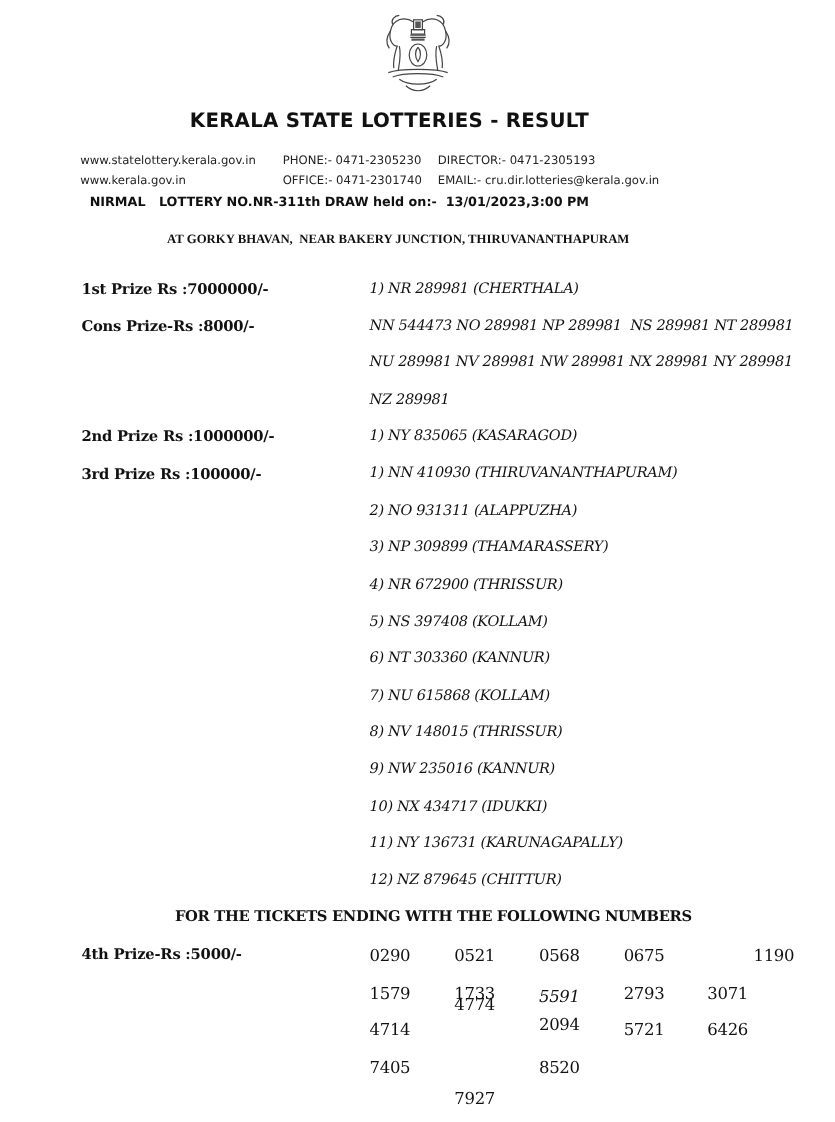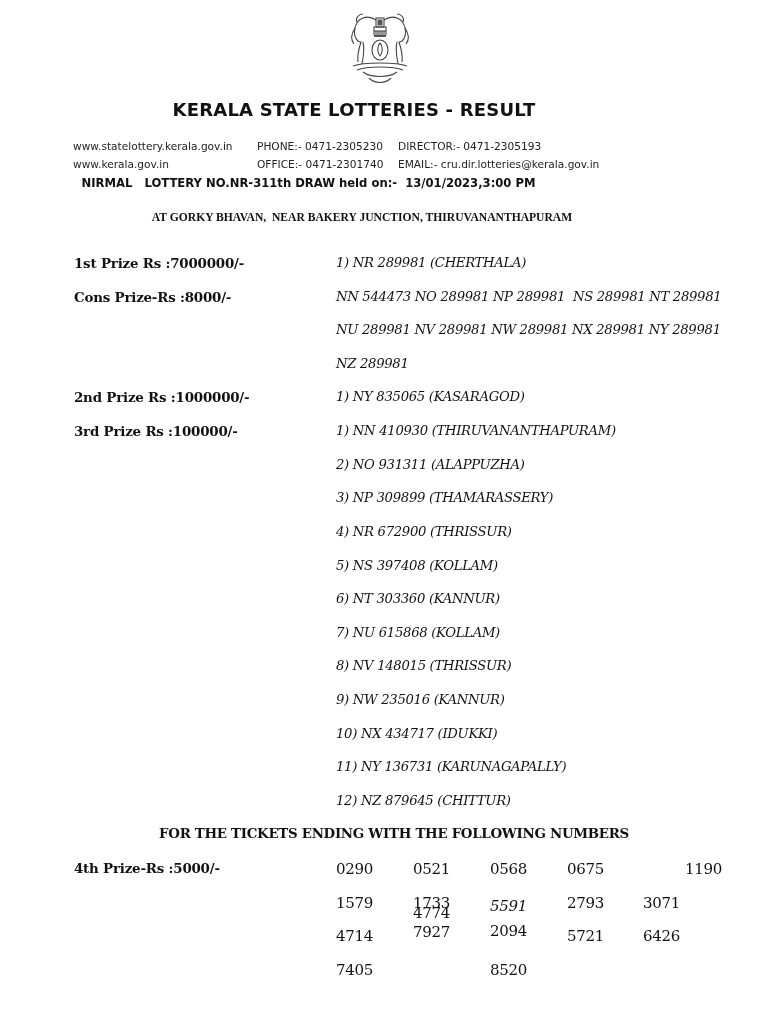--- a/index.html
+++ b/index.html
@@ -186,14 +186,14 @@
 <div class="num" style="left:567px; top:894px;">2793</div>
 <div class="num" style="left:643px; top:894px;">3071</div>
 
 <div class="num" style="left:336px; top:927px;">4714</div>
 <div class="num" style="left:413px; top:904px;">4774</div>
 <div class="num" style="left:490px; top:897px;font-style:italic;">5591</div>
 <div class="num" style="left:567px; top:927px;">5721</div>
 <div class="num" style="left:643px; top:927px;">6426</div>
 
 <div class="num" style="left:336px; top:961px;">7405</div>
-<div class="num" style="left:413px; top:923px;">7927</div>
+<div class="num" style="left:413px; top:990px;">7927</div>
 <div class="num" style="left:490px; top:961px;">8520</div>
 
 </body></html>

